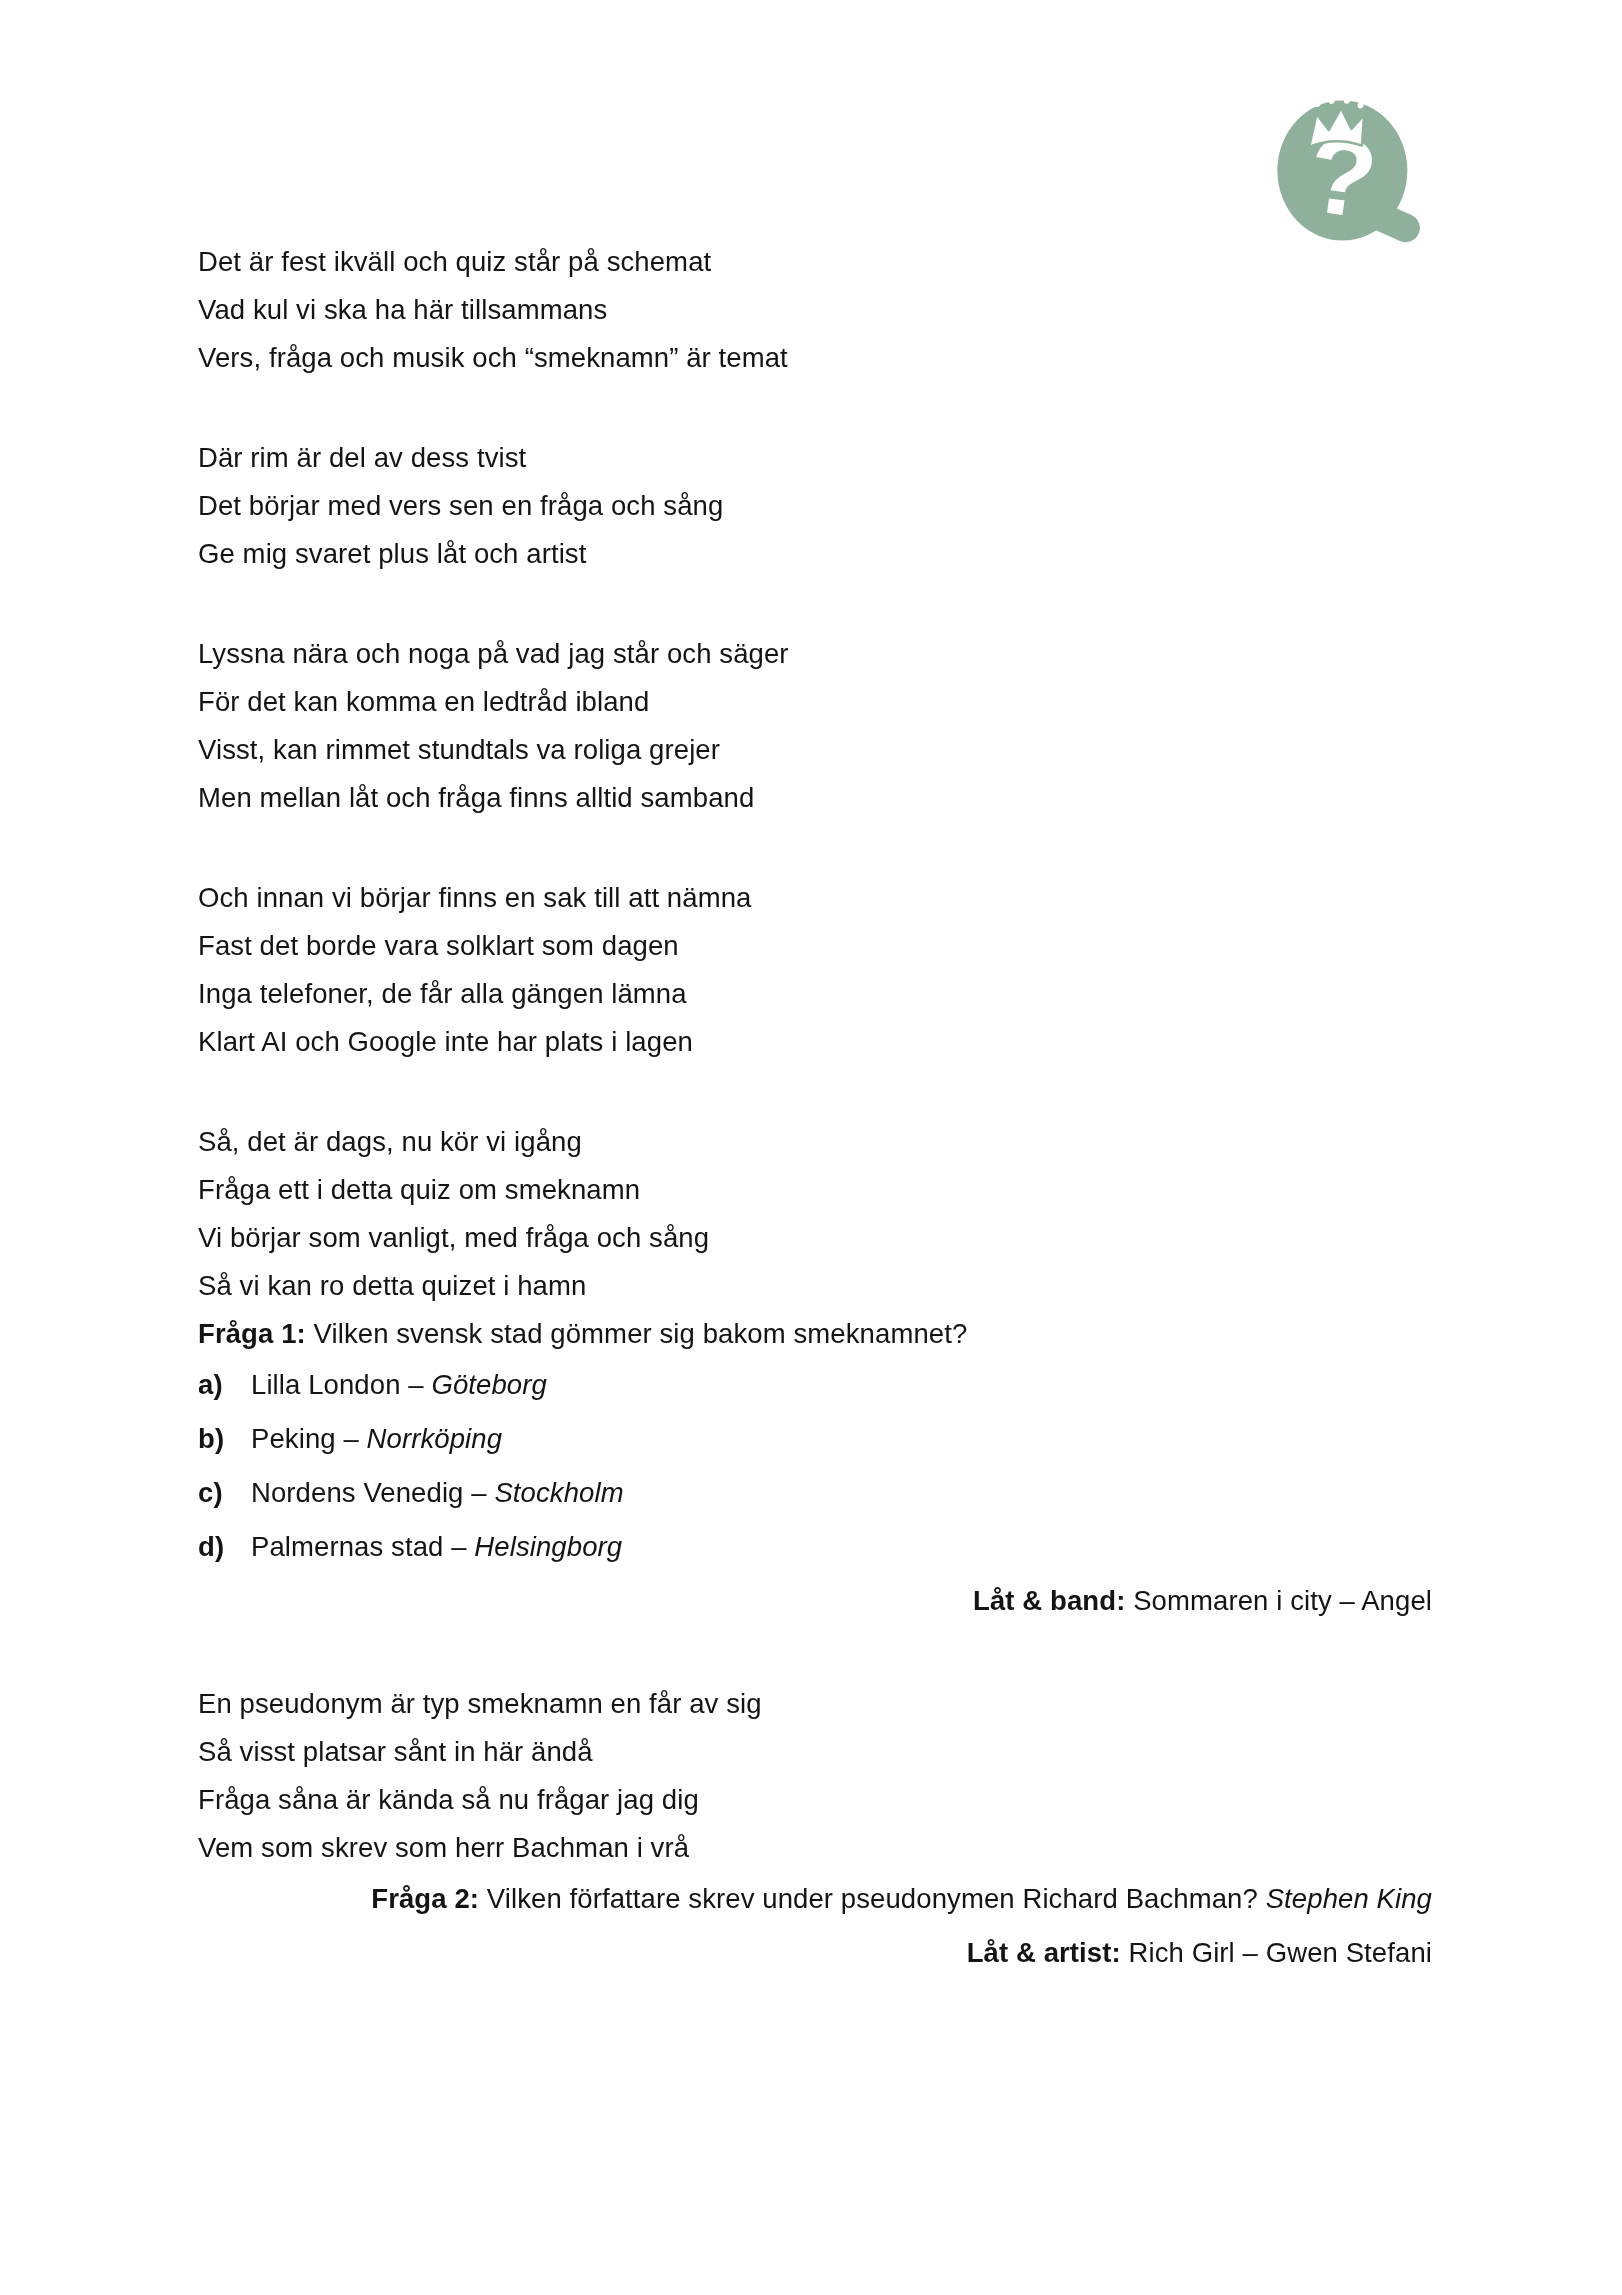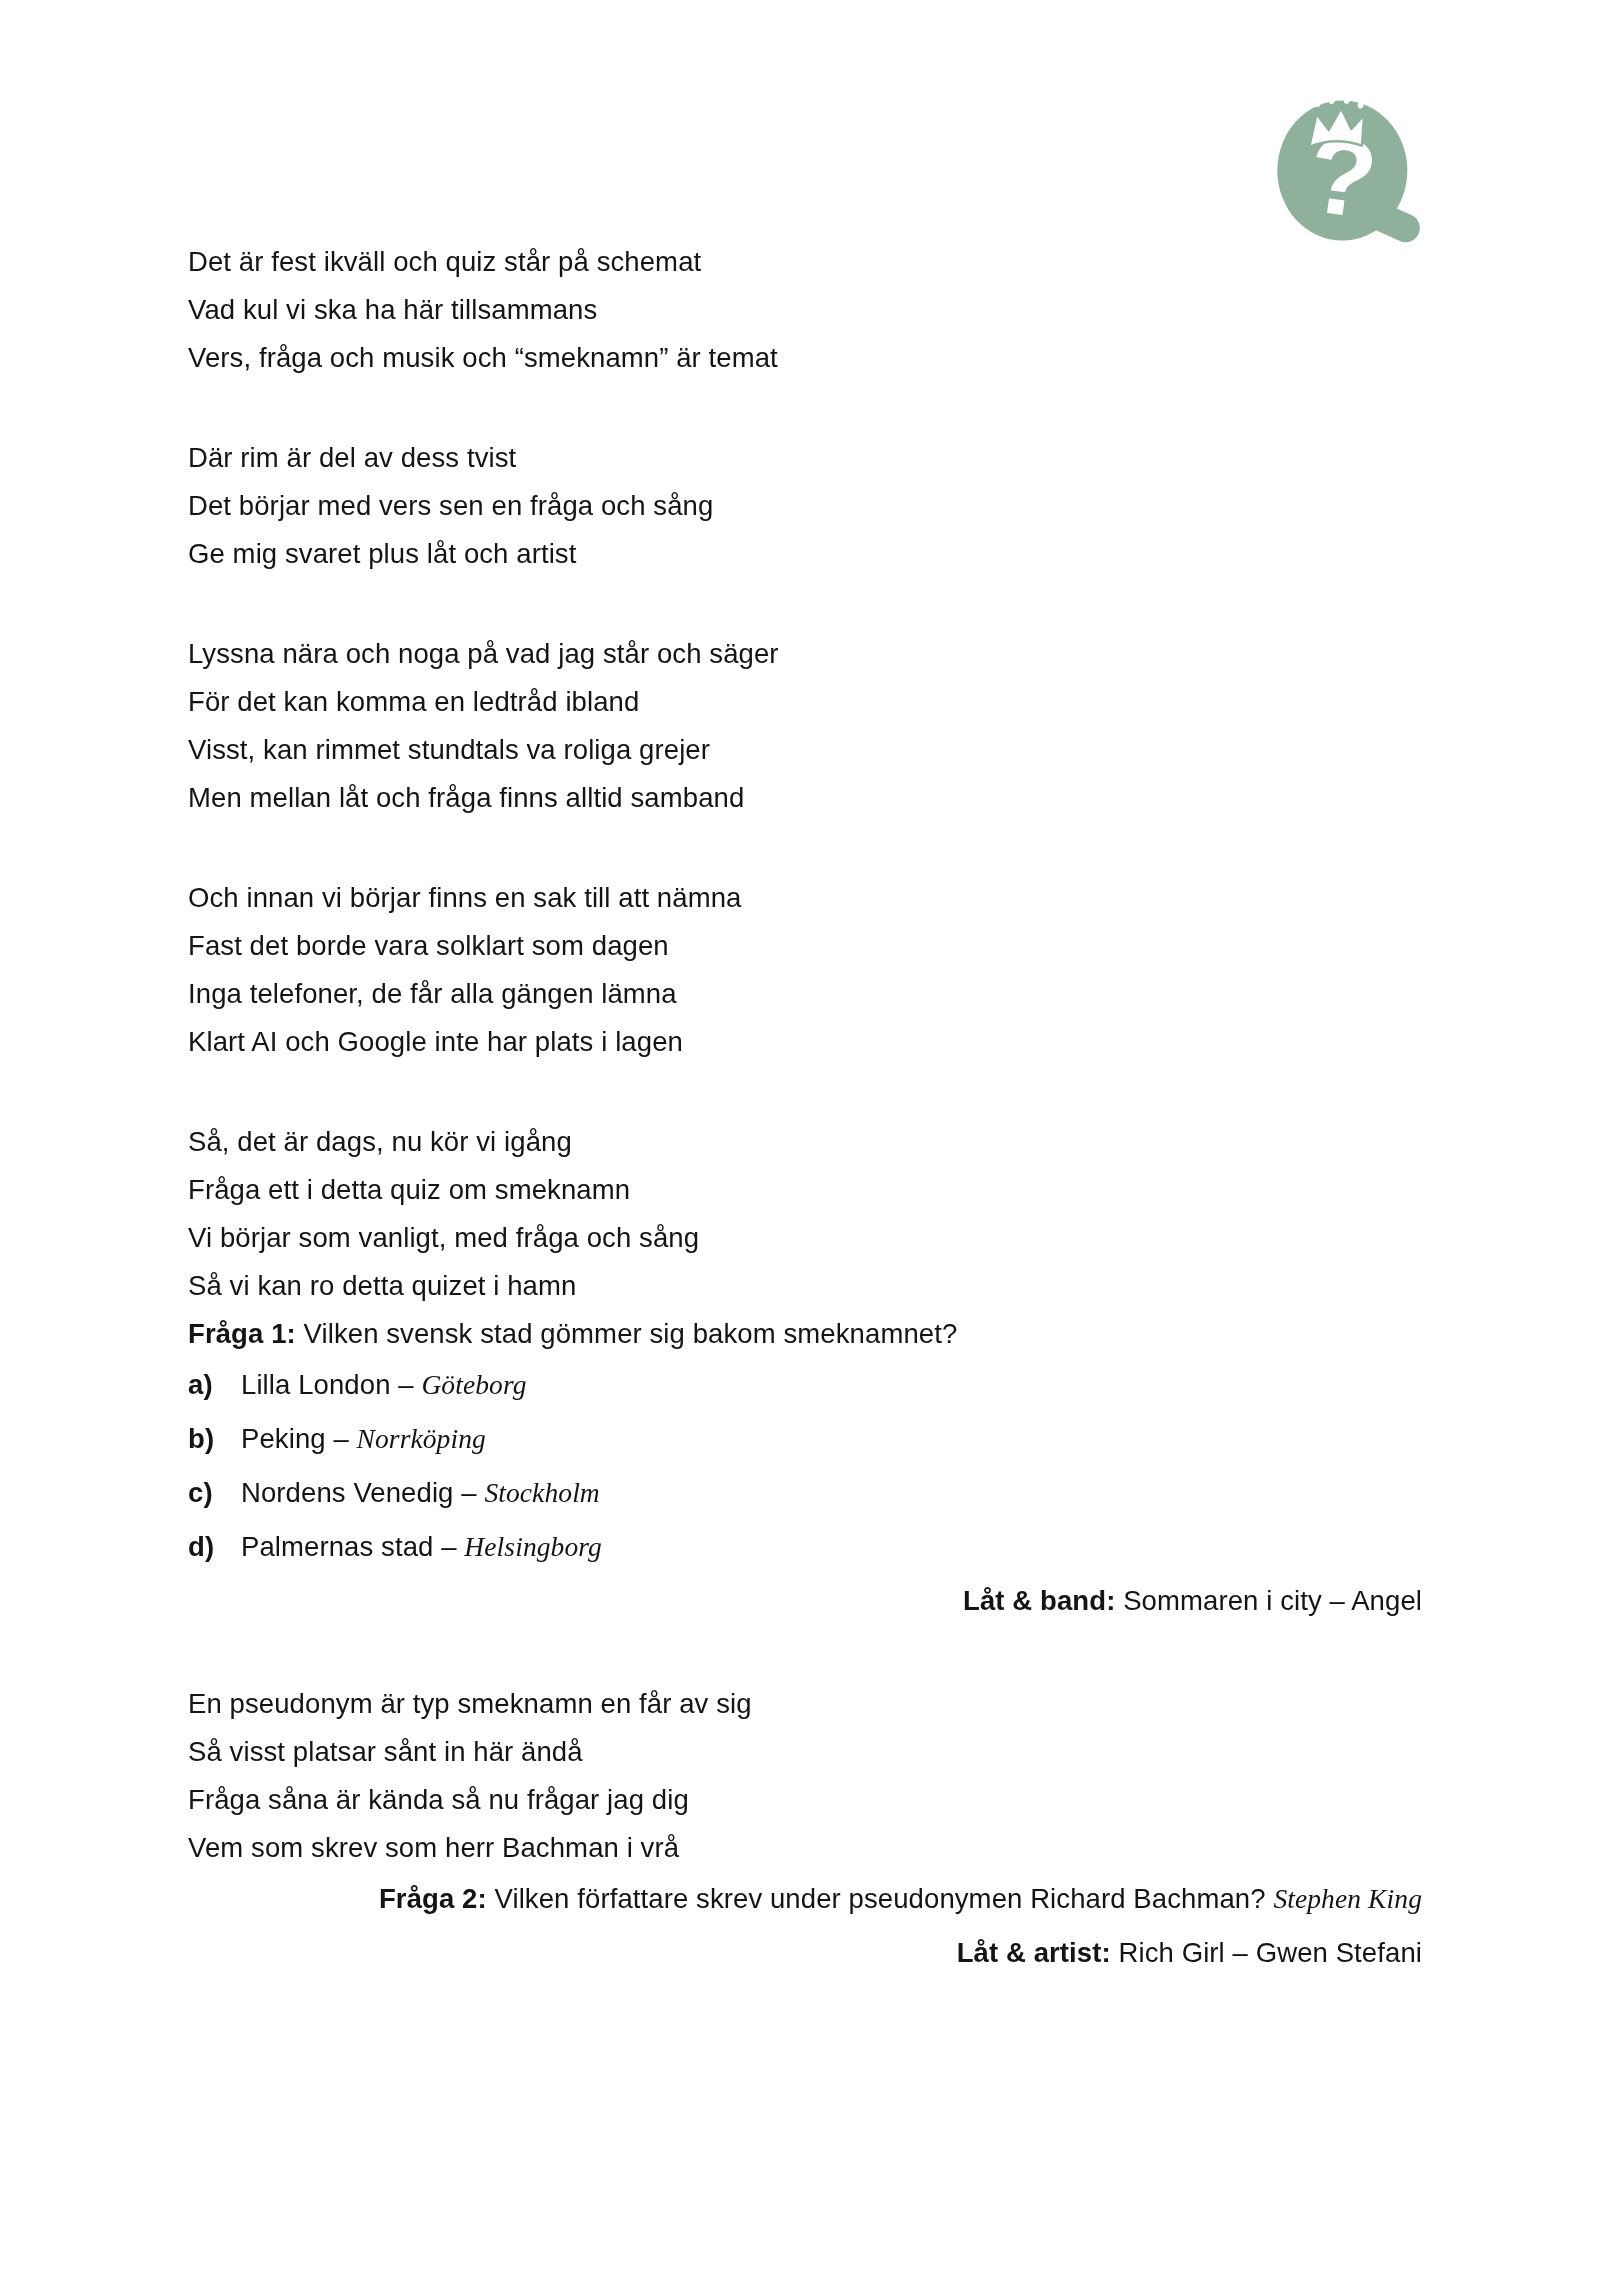--- a/index.html
+++ b/index.html
@@ -22,21 +22,21 @@
   }
   .logo {
     position: absolute;
     left: 1274px;
     top: 97px;
     width: 150px;
     height: 147px;
   }
   .content {
     position: absolute;
-    left: 188px;
+    left: 198px;
     top: 238px;
     width: 1234px;
     font-size: 27.5px;
     letter-spacing: 0.1px;
   }
   .stanza {
     margin: 0 0 52px 0;
     padding: 0;
   }
   .stanza.no-gap {
@@ -69,21 +69,20 @@
     flex: 0 0 53px;
     width: 53px;
   }
   .bold {
     font-weight: bold;
     font-style: normal;
     margin-top: 40px;
   }
   em {
     font-style: italic;
-    font-family: Liberation Serif, serif;
   }
 </style>
 </head>
 <body>
 
 <div class="page">
 
   <svg class="logo" viewBox="0 0 180 176" xmlns="http://www.w3.org/2000/svg">
     <g fill="#8FB09B">
       <ellipse cx="82" cy="88" rx="78" ry="84"></ellipse>

